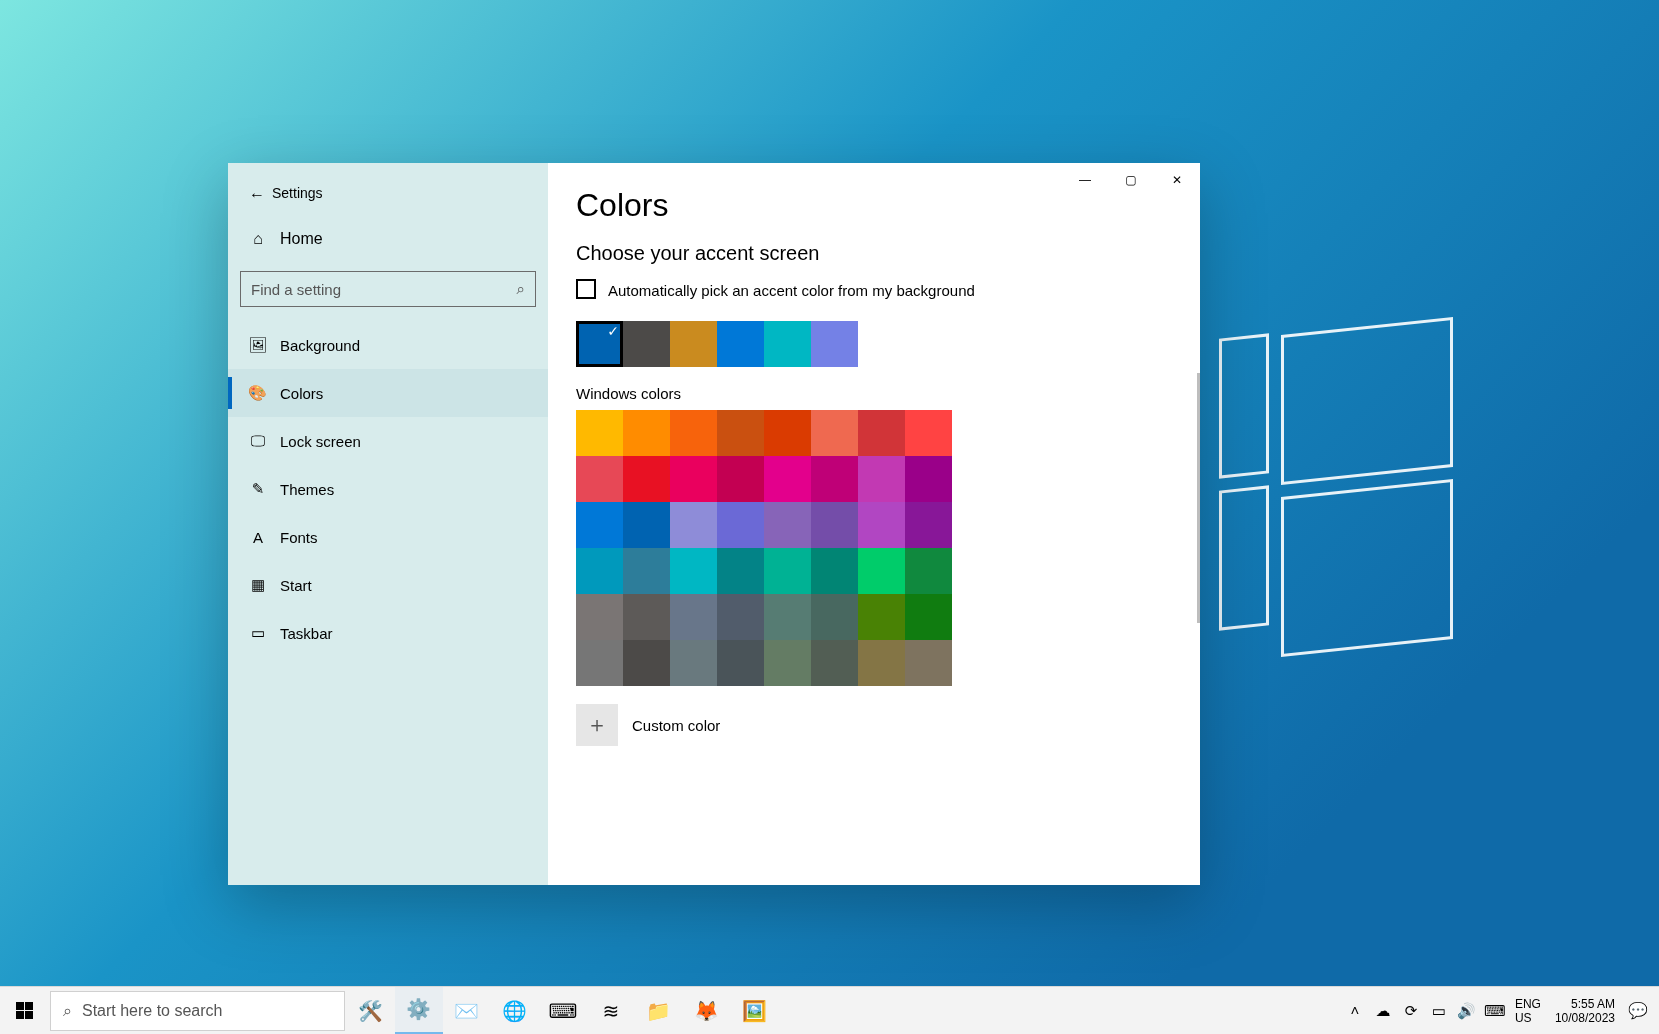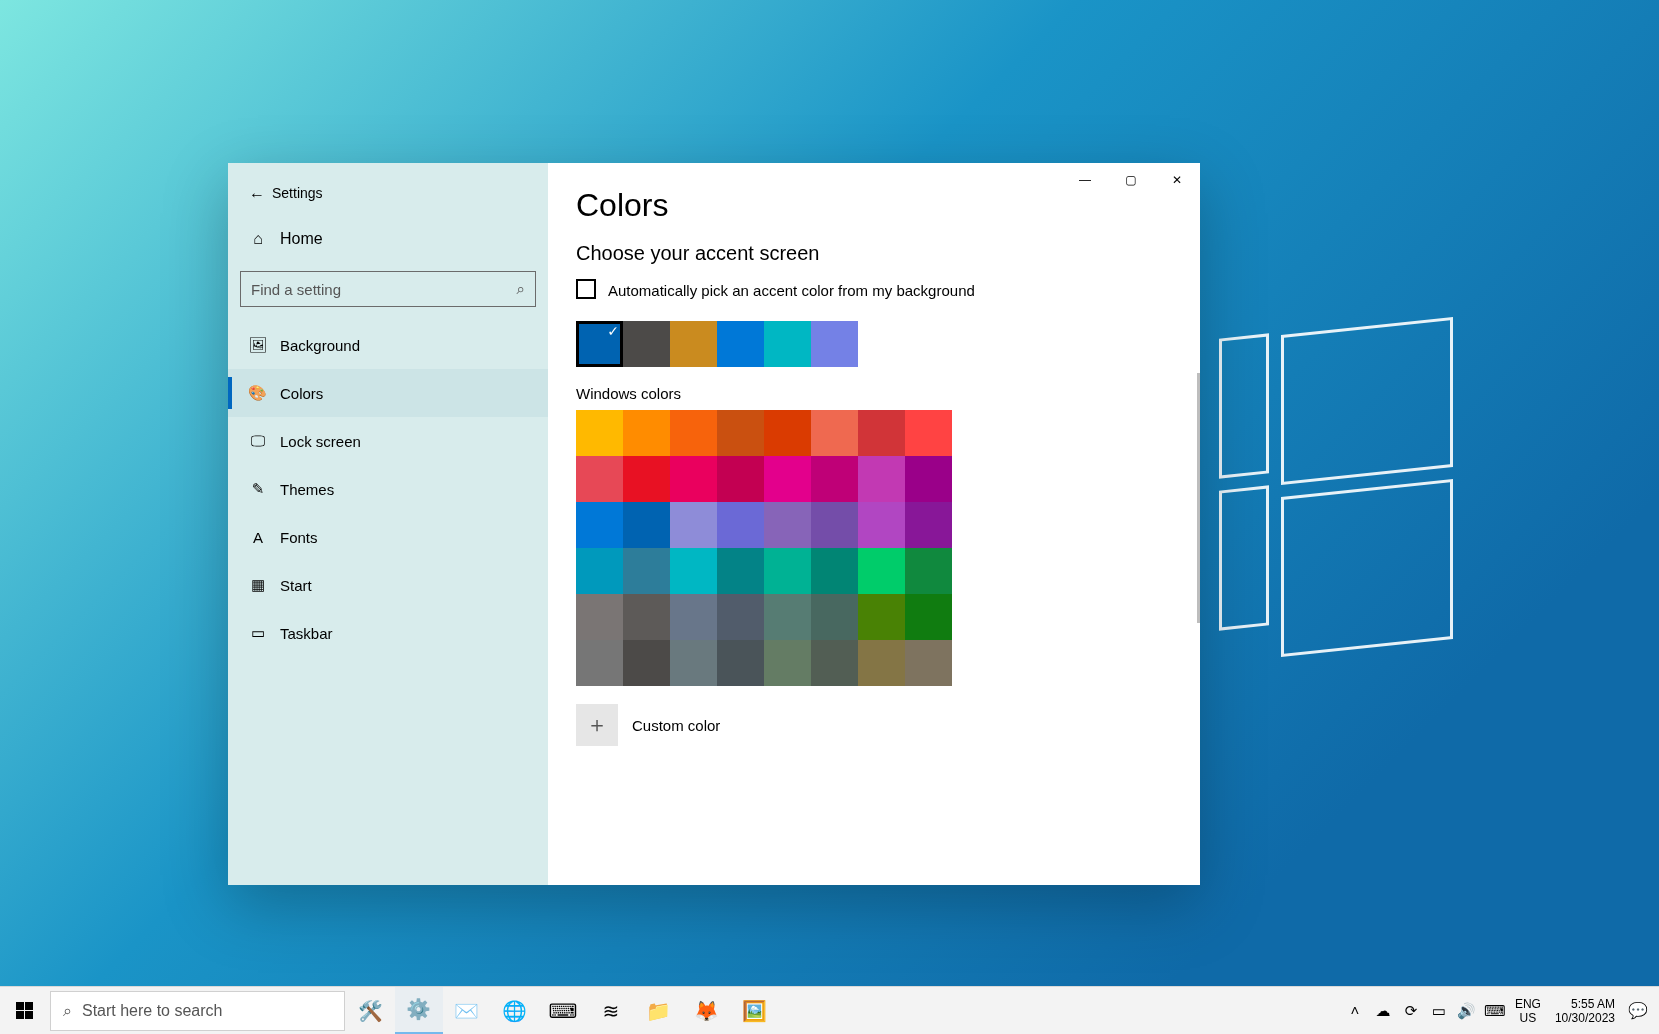--- a/index.html
+++ b/index.html
@@ -65,21 +65,21 @@
   .start{ width:48px; height:48px; display:flex; align-items:center; justify-content:center;}
   .winicon{ display:grid; grid-template-columns:8px 8px; grid-template-rows:8px 8px; gap:1px;}
   .winicon span{ background:#000; }
   .search{ width:295px; height:40px; margin-left:2px; background:#fff; border:1px solid #d0d0d0; display:flex; align-items:center; padding:0 12px; font-size:16px; color:#555;}
   .search .sic{ margin-right:10px;}
   .launchers{ display:flex; gap:0; margin-left:2px;}
   .tb{ width:48px; height:48px; display:flex; align-items:center; justify-content:center; font-size:20px;}
   .tb.active{ border-bottom:3px solid #76b9ed; background:#e9eef2;}
   .tray{ margin-left:auto; display:flex; align-items:center; padding-right:6px;}
   .tic{ width:28px; text-align:center; font-size:15px;}
-  .lang{ font-size:12px; text-align:center; line-height:14px; padding:0 6px;}
+  .lang{ font-size:12px; line-height:14px; padding:0 6px;}
   .clock{ font-size:12px; text-align:right; line-height:14px; padding:0 8px;}
   .notif{ width:30px; text-align:center; font-size:16px; position:relative;}
 </style>
 </head>
 <body>
 
 <div class="wp-logo">
   <div class="wp-pane wp-a"></div>
     <div class="wp-pane wp-b"></div>
   <div class="wp-pane wp-c"></div>
@@ -249,17 +249,17 @@
         <div class="tic">▭</div>
         <div class="tic">🔊</div>
         <div class="tic">⌨</div>
       </div>
     <div class="lang">
       <div>ENG</div>
       <div>US</div>
     </div>
     <div class="clock">
       <div>5:55 AM</div>
-      <div>10/30/2023</div>
+      <div>10/08/2023</div>
     </div>
     <div class="notif">💬</div>
   </div>
 </div>
 
 </body></html>

